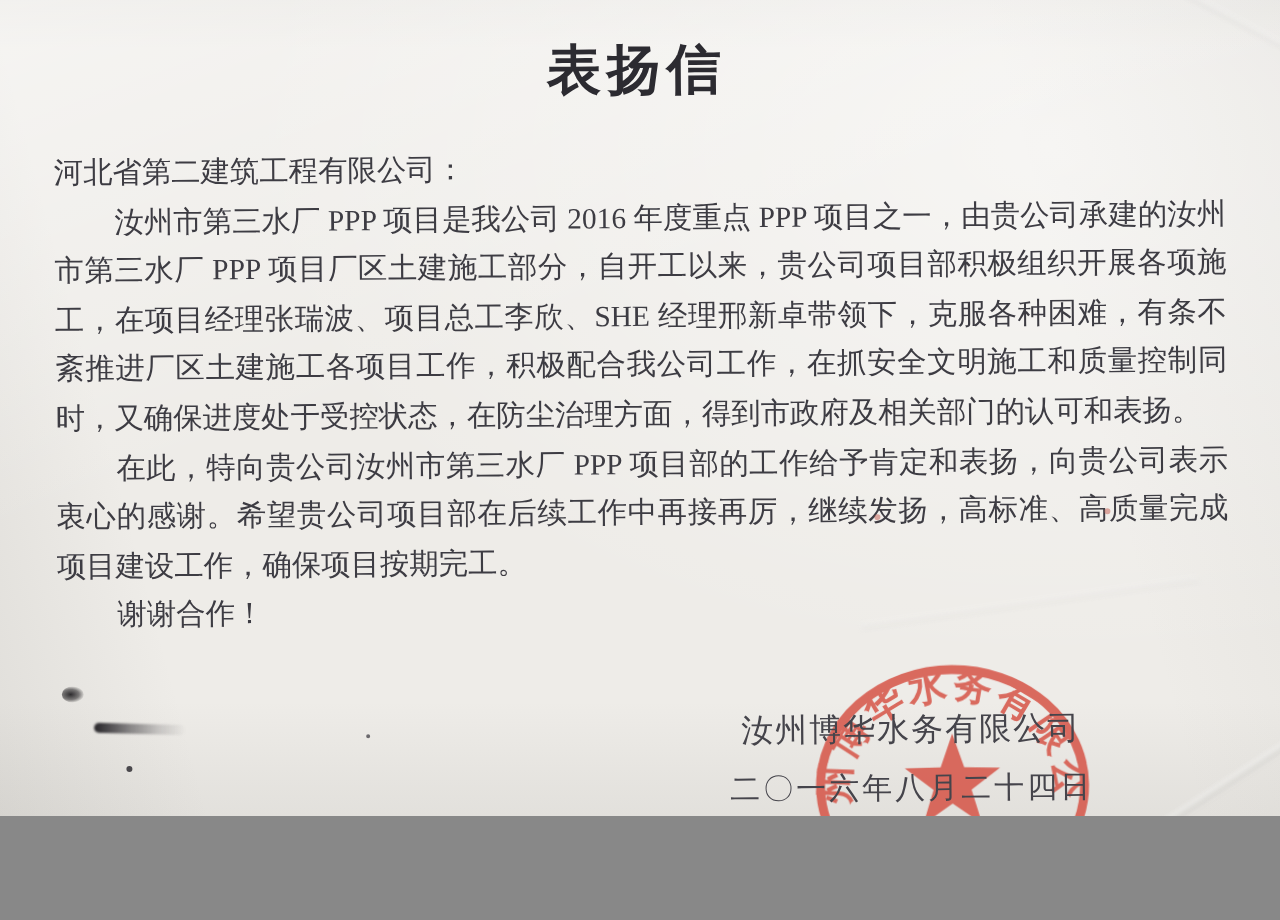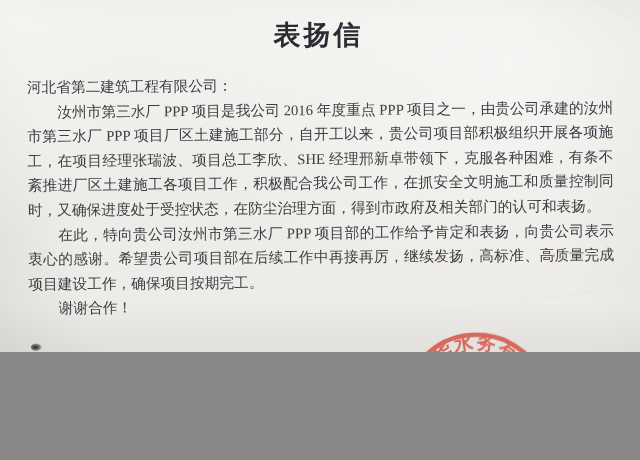--- a/index.html
+++ b/index.html
@@ -1,17 +1,17 @@
 <!DOCTYPE html>
 <html><head>
 <meta charset="utf-8">
 <style>
   html,body{margin:0;padding:0;background:#888;}
   .page{
-    position:relative;width:640px;height:352px;overflow:hidden;
+    position:relative;width:640px;height:408px;overflow:hidden;
     background-color:#eeece8;
     background-image:
       linear-gradient(160deg, rgba(255,255,255,.45) 0%, rgba(255,255,255,0) 42%),
       radial-gradient(ellipse at 82% 18%, rgba(255,255,255,.5), rgba(255,255,255,0) 55%),
       linear-gradient(75deg, rgba(138,136,130,.14) 0%, rgba(138,136,130,0) 14%),
       linear-gradient(255deg, rgba(150,148,142,.10) 0%, rgba(150,148,142,0) 20%),
       linear-gradient(0deg, rgba(140,138,132,.12) 0%, rgba(140,138,132,0) 14%),
       linear-gradient(180deg, rgba(160,158,152,.08) 0%, rgba(160,158,152,0) 6%);
     font-family:"Liberation Serif","DejaVu Serif",serif;
   }

